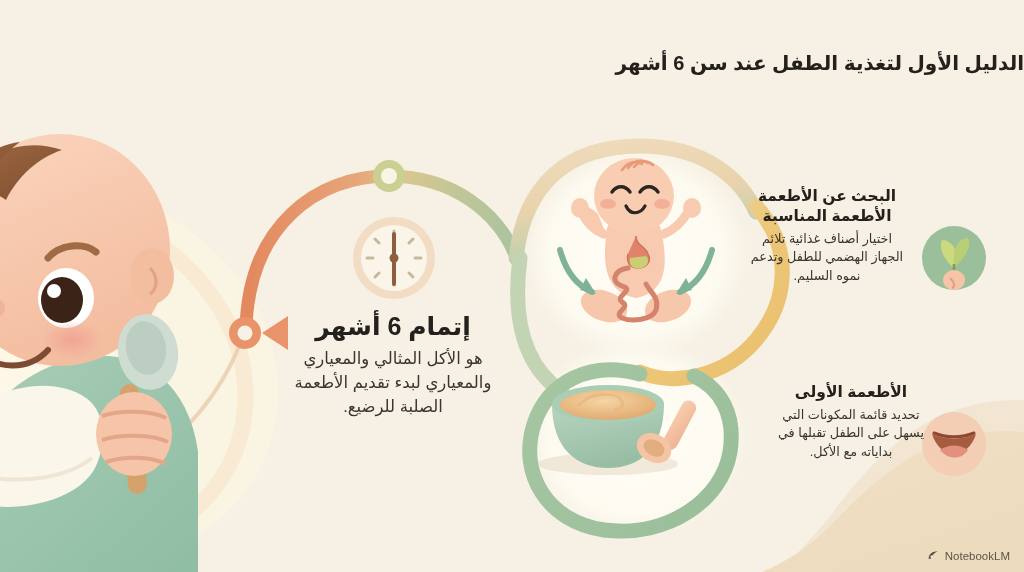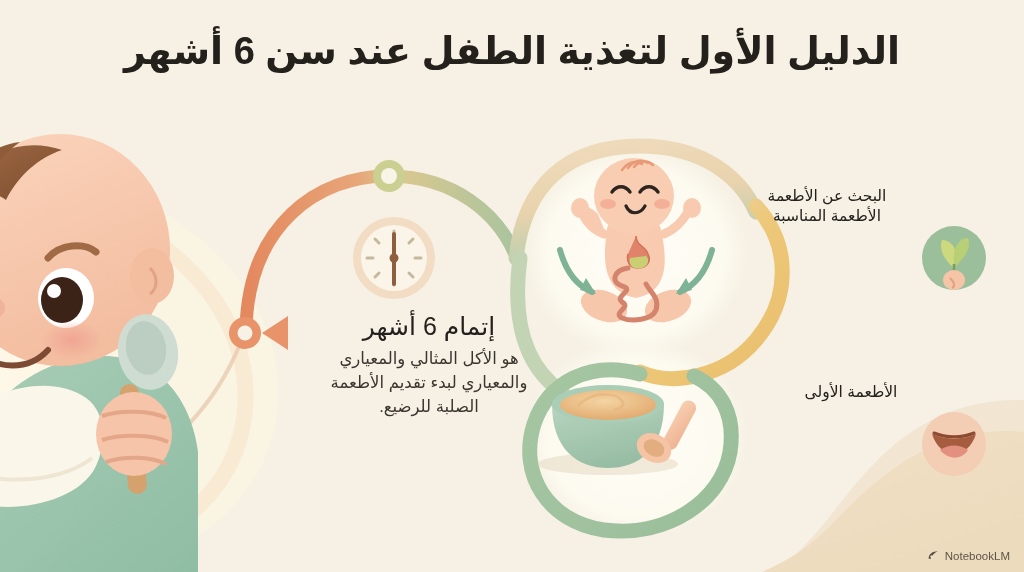--- a/index.html
+++ b/index.html
@@ -9,38 +9,38 @@
     background:#f6f1e4;
     font-family:"Liberation Sans","DejaVu Sans",sans-serif;
     position:relative;
   }
   #stage{position:absolute;inset:0;width:1024px;height:572px;overflow:hidden;}
   .layer{position:absolute;inset:0;width:1024px;height:572px;}
   svg.layer{display:block;}
 
   
   .title{
-    position:absolute;top:29px;left:0;width:1024px;
-    text-align:center;
-    font-size:38px;font-weight:bold;color:#24201c;
+    position:absolute;top:51px;left:0;width:1024px;
+    text-align:right;
+    font-size:20px;font-weight:bold;color:#24201c;
     letter-spacing:0px;
     direction:rtl;
     z-index:40;
   }
 
   
   .block{position:absolute;direction:rtl;text-align:center;z-index:35;}
   .block .hd{
-    font-weight:normal;color:#23201d;line-height:1.28;
+    font-weight:bold;color:#23201d;line-height:1.28;
   }
   .block .bd{
     color:#3a352f;line-height:1.45;
   }
 
-  #block-months{left:288px;top:310px;width:210px;margin-left:36px;}
+  #block-months{left:288px;top:310px;width:210px;}
   #block-months .hd{font-size:25px;}
   #block-months .bd{font-size:16.5px;margin-top:5px;}
 
   #block-search{left:748px;top:186px;width:158px;}
   #block-search .hd{font-size:15.5px;}
   #block-search .bd{font-size:12.8px;margin-top:4px;}
 
   #block-first{left:772px;top:382px;width:158px;}
   #block-first .hd{font-size:15.5px;}
   #block-first .bd{font-size:12.8px;margin-top:4px;}
@@ -313,24 +313,26 @@
 
   <div class="title">الدليل الأول لتغذية الطفل عند سن 6 أشهر</div>
 
   <div class="block" id="block-months">
     <div class="hd">إتمام 6 أشهر</div>
     <div class="bd">هو الأكل المثالي والمعياري والمعياري لبدء تقديم الأطعمة الصلبة للرضيع.</div>
   </div>
 
   <div class="block" id="block-search">
     <div class="hd">البحث عن الأطعمة الأطعمة المناسبة</div>
+    <div class="bd">اختيار أصناف غذائية تلائم الجهاز الهضمي للطفل وتدعم نموه السليم.</div>
   </div>
 
   <div class="block" id="block-first">
     <div class="hd">الأطعمة الأولى</div>
+    <div class="bd">تحديد قائمة المكونات التي يسهل على الطفل تقبلها في بداياته مع الأكل.</div>
   </div>
 
   <div class="watermark">
     <svg class="glyph" viewBox="0 0 24 24">
       <path d="M3 18 C3 9 10 4 20 4 C14 7 9 11 7 18 Z" fill="#3b362f"></path>
       <circle cx="8.5" cy="14" r="2.2" fill="#f6f1e4"></circle>
     </svg>
     <span>NotebookLM</span>
   </div>
 

